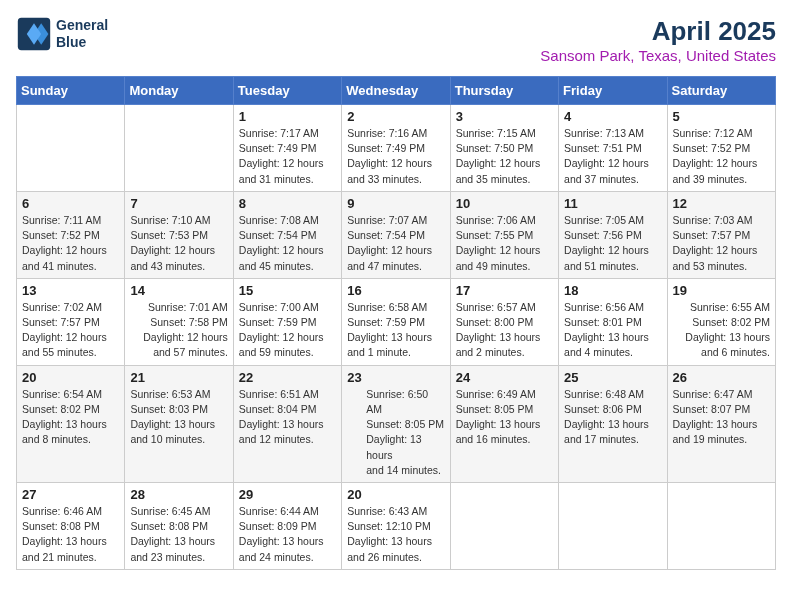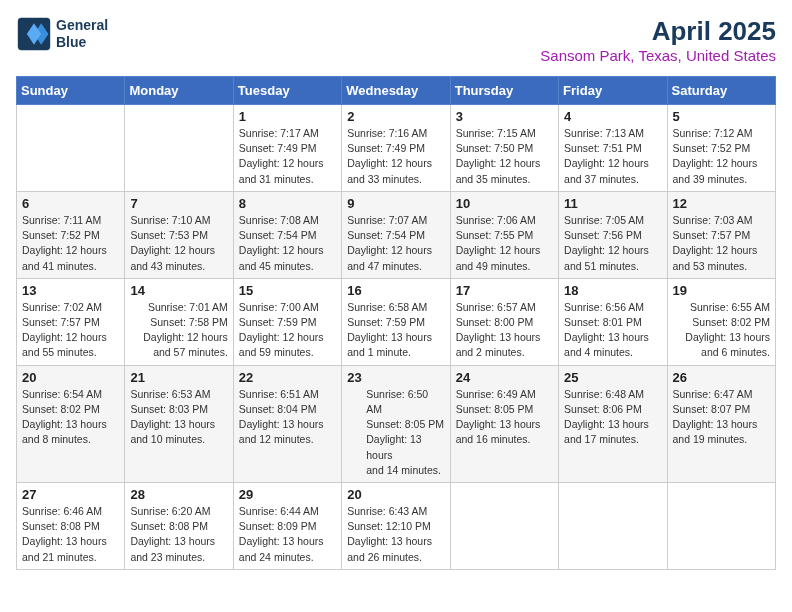--- a/index.html
+++ b/index.html
@@ -314,21 +314,21 @@
       <tr>
         <td>
           <span class="day-num">27</span>
           <div class="day-info" style="white-space: pre-line;">Sunrise: 6:46 AM
 Sunset: 8:08 PM
 Daylight: 13 hours
 and 21 minutes.</div>
         </td>
         <td>
           <span class="day-num">28</span>
-          <div class="day-info" style="white-space: pre-line;">Sunrise: 6:20 AM
+          <div class="day-info" style="white-space: pre-line;">Sunrise: 6:45 AM
 Sunset: 8:08 PM
 Daylight: 13 hours
 and 23 minutes.</div>
         </td>
         <td>
           <span class="day-num">29</span>
           <div class="day-info" style="white-space: pre-line;">Sunrise: 6:44 AM
 Sunset: 8:09 PM
 Daylight: 13 hours
 and 24 minutes.</div>

